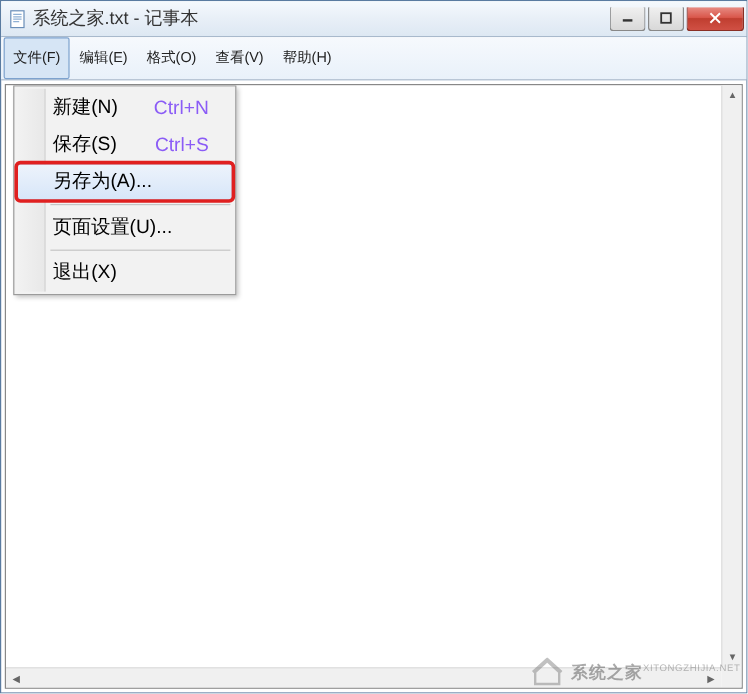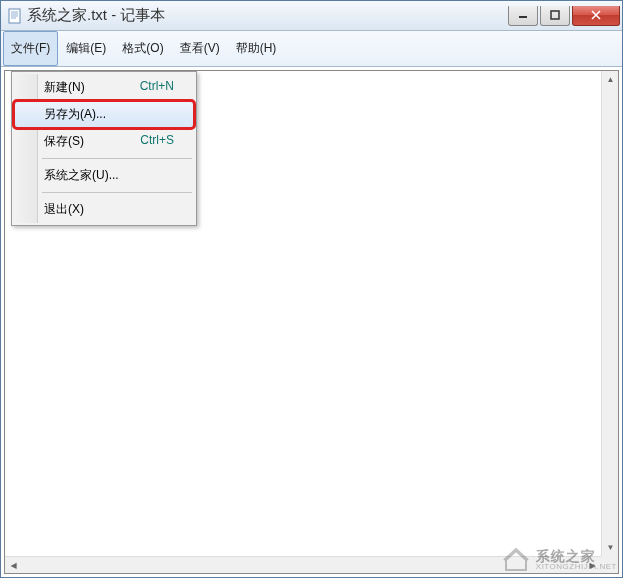--- a/index.html
+++ b/index.html
@@ -114,23 +114,23 @@
       width: 186px;
       background: #f2f2f2;
       border: 1px solid #9b9b9b;
       box-shadow: 2px 2px 4px rgba(0,0,0,0.25);
       z-index: 10;
       padding: 2px;
     }
     .dropdown-item {
       display: flex;
       justify-content: space-between;
-      align-items: flex-start;
+      align-items: flex-end;
       padding: 5px 20px 5px 30px;
-      font-size: 12px;
+      font-size: 16px;
       cursor: pointer;
       position: relative;
     }
     .dropdown-item:hover, .dropdown-item.highlight {
       background: linear-gradient(to bottom, #edf3fb, #d7e6f9);
       border: 1px solid #aecff7;
       border-radius: 3px;
       padding: 4px 19px 4px 29px;
     }
     .dropdown-item.redbox {
@@ -145,21 +145,21 @@
     .icon-strip {
       position: absolute;
       left: 2px;
       top: 2px;
       bottom: 2px;
       width: 24px;
       background: linear-gradient(to right, #f2f2f2, #e8e8e8);
       border-right: 1px solid #d0d0d0;
       z-index: -1;
     }
-    .shortcut { color: #0f766e; }
+    .shortcut { color: #8b5cf6; }
     .scrollbar-v {
       position: absolute;
       right: 0;
       top: 0;
       bottom: 17px;
       width: 17px;
       background: #f0f0f0;
       border-left: 1px solid #ddd;
     }
     .scrollbar-h {
@@ -200,21 +200,21 @@
       opacity: 0.45;
       pointer-events: none;
       z-index: 5;
     }
     .watermark .wlogo {
       width: 28px;
       height: 24px;
     }
     .watermark .wtxt {
       display: flex;
-      flex-direction: column;
+      flex-direction: row;
       line-height: 1;
     }
     .watermark .wtxt .zh { font-size: 14px; font-weight: bold; color: #444; letter-spacing: 1px;}
     .watermark .wtxt .en { font-size: 8px; color: #666; letter-spacing: 0.5px;}
   </style>
 </head>
 <body>
 
 <div class="window">
   <div class="titlebar">
@@ -259,31 +259,31 @@
 
   <div class="content-area">
 
     <div class="dropdown-menu">
       <div class="icon-strip"></div>
 
       <div class="dropdown-item">
         <span>新建(N)</span>
         <span class="shortcut">Ctrl+N</span>
       </div>
+      <div class="dropdown-item">
+        <span>保存(S)</span>
+        <span class="shortcut">Ctrl+S</span>
+      </div>
       <div class="dropdown-item highlight redbox">
         <span>另存为(A)...</span>
         <span class="shortcut"></span>
       </div>
-      <div class="dropdown-item">
-        <span>保存(S)</span>
-        <span class="shortcut">Ctrl+S</span>
-      </div>
       <div class="dropdown-sep"></div>
       <div class="dropdown-item">
-        <span>系统之家(U)...</span>
+        <span>页面设置(U)...</span>
         <span class="shortcut"></span>
       </div>
       <div class="dropdown-sep"></div>
       <div class="dropdown-item">
         <span>退出(X)</span>
         <span class="shortcut"></span>
       </div>
     </div>
 
     <div class="scrollbar-v">

